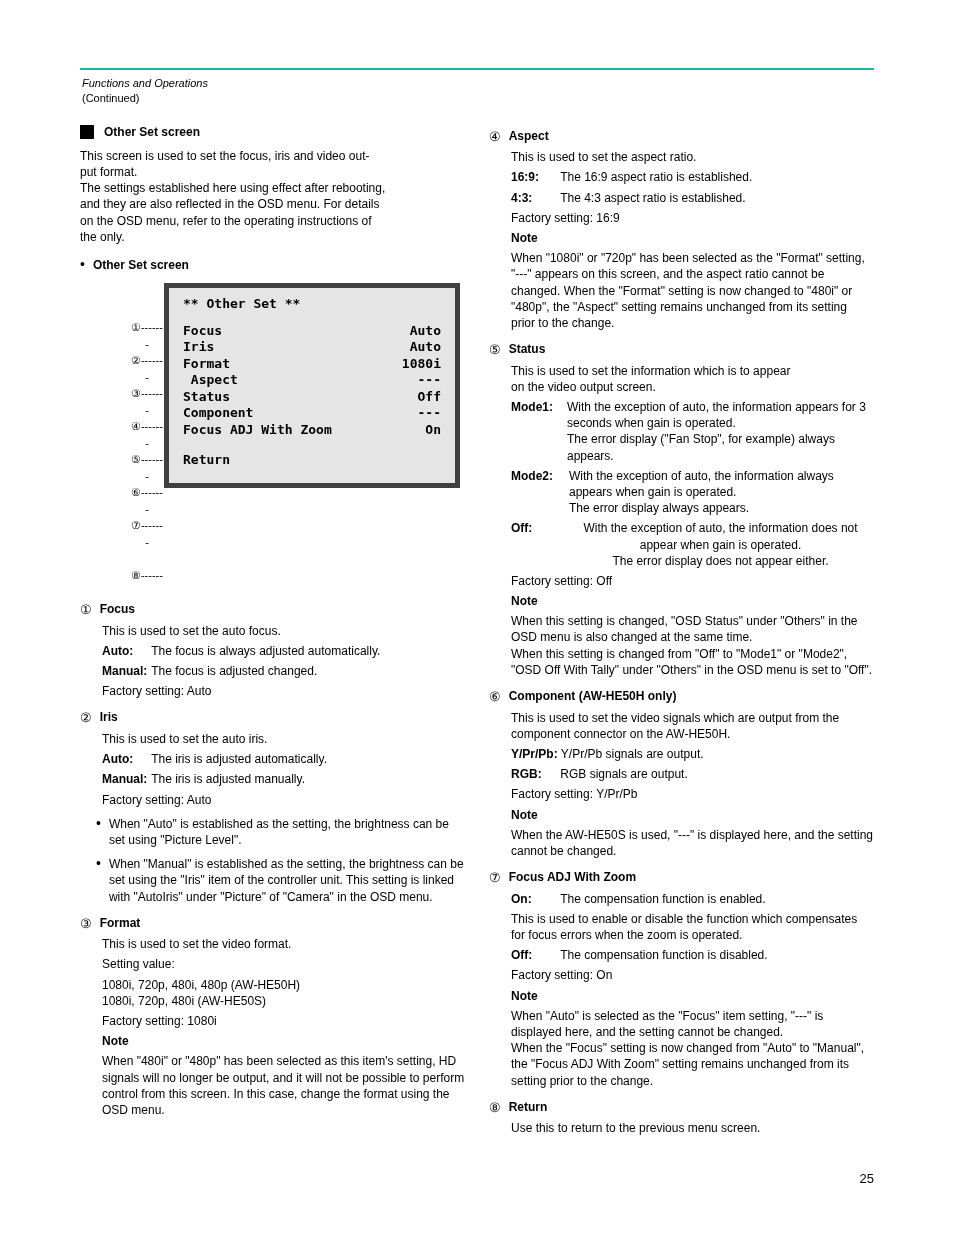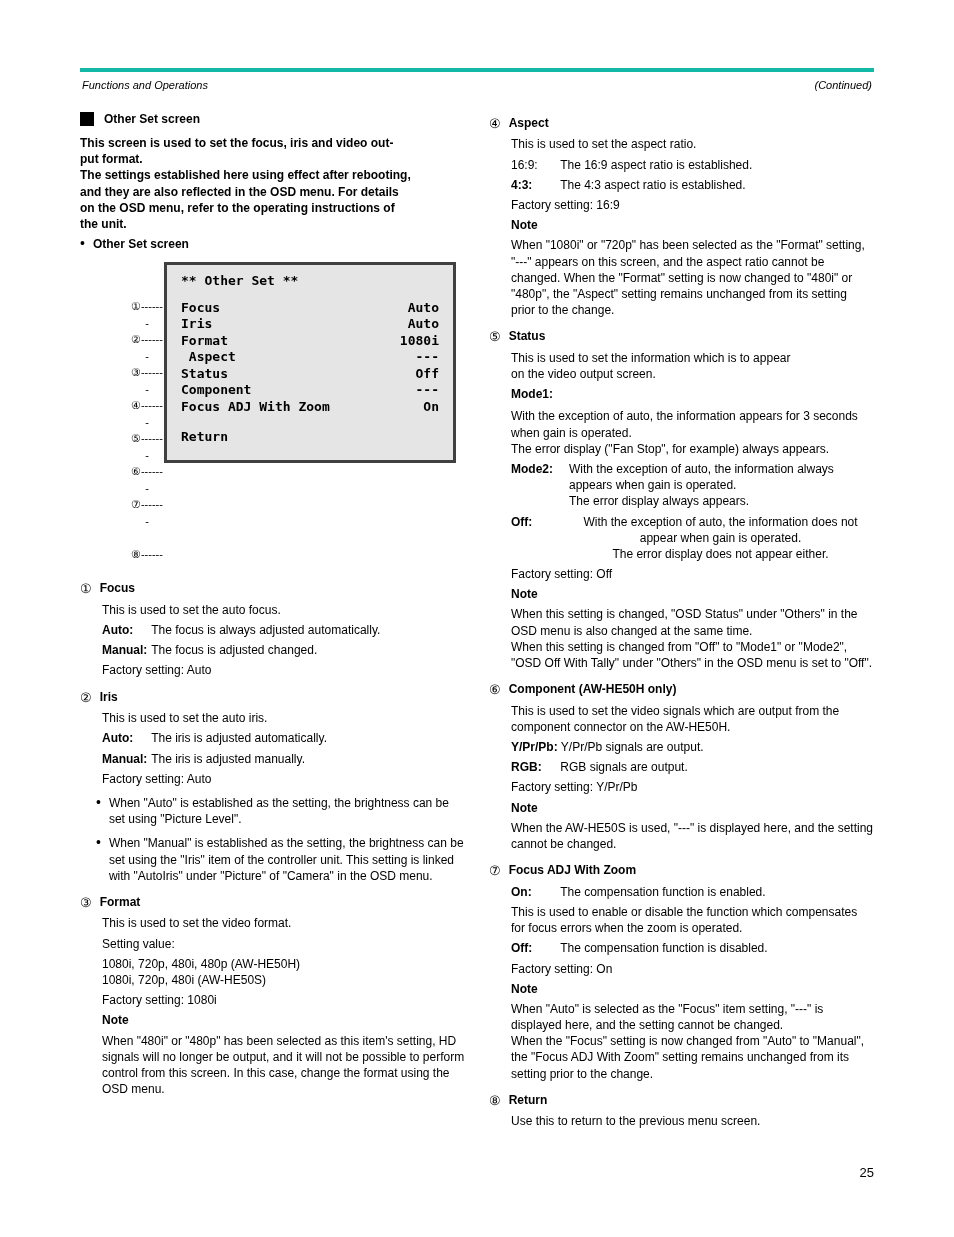--- a/index.html
+++ b/index.html
@@ -10,49 +10,50 @@
     color: #000;
     background: #fff;
     line-height: 1.35;
   }
   .page {
     width: 954px;
     margin: 0 auto;
     position: relative;
   }
   .header {
-    border-top: 4px solid #14b8a6;
+    border-top: 2px solid #14b8a6;
     display: flex;
     justify-content: space-between;
     font-size: 11px;
     padding: 6px 2px 2px 2px;
     margin: 68px 80px 10px 80px;
+    flex-direction: column;
   }
   .header .left { font-style: italic; }
-  .header .right { font-style: italic; }
+  .header .right { }
   .columns {
     display: flex;
     gap: 24px;
     margin: 0 80px 0 80px;
   }
   .col {
     width: 50%;
   }
   .section-title {
     display: flex;
     align-items: center;
     gap: 10px;
     font-weight: bold;
     margin-top: 6px;
     margin-bottom: 8px;
   }
   .section-title .box {
     width: 14px; height: 14px; background:#000; flex: 0 0 auto;
   }
-  .para { margin-bottom: 4px; font-weight: bold; }
+  .para { margin-bottom: 12px; }
   .indent1 { margin-left: 16px; }
   .bullet {
     display: flex;
     gap: 8px;
     margin-bottom: 8px;
   }
   .bullet .dot::before { content: "\2022"; font-size: 14px; line-height: 1; }
   .subhead { display:flex; gap:8px; margin-top:10px; margin-bottom:4px; }
   .subhead .num { font-size:13px; }
   .subhead .title { font-weight: bold; }
@@ -67,21 +68,21 @@
     font-size: 11px;
     padding-top: 36px;
     width: 34px;
     text-align: center;
     line-height: 16.5px;
   }
   .menu-labels span { display:block; }
   .menu-box {
     width: 258px;
     background: #e5e5e5;
-    border: 3px solid #404040;
+    border: 5px solid #404040;
     padding: 8px 14px 14px 14px;
     font-family: 'DejaVu Sans Mono', 'Courier New', monospace;
     font-weight: bold;
     font-size: 13px;
     line-height: 16.5px;
   }
   .menu-row { display:flex; justify-content:space-between; }
   .menu-row .kmono { white-space: pre; }
   .menu-title-row { margin-bottom:10px; }
   .menu-return { margin-top:14px; }
@@ -110,21 +111,21 @@
         <span class="box"></span>
         <span>Other Set screen</span>
       </div>
 
       <div class="para">
         <span>This screen is used to set the focus, iris and video out-</span><br>
         <span>put format.</span><br>
         <span>The settings established here using effect after rebooting,</span><br>
         <span>and they are also reflected in the OSD menu. For details</span><br>
         <span>on the OSD menu, refer to the operating instructions of</span><br>
-        <span>the unit.</span>
+        <span>the only.</span>
       </div>
 
       <div class="bullet">
         <span class="dot"></span>
         <span style="font-weight:bold;">Other Set screen</span>
       </div>
 
       <div class="menu-wrap">
         <div class="menu-labels">
           <span>①-------</span>
@@ -224,37 +225,37 @@
     </div>
 
     <div class="col">
 
       <div>
         <div class="subhead">
           <span class="num">④</span>
           <span class="title">Aspect</span>
         </div>
         <div class="def">This is used to set the aspect ratio.</div>
-        <div class="def"><span class="k" style="font-weight:normal">16:9:</span> <span>The 16:9 aspect ratio is established.</span></div>
+        <div class="def"><span class="k" style="font-weight:bold">16:9:</span> <span>The 16:9 aspect ratio is established.</span></div>
         <div class="def"><span class="k" style="font-weight:bold">4:3:</span> <span>The 4:3 aspect ratio is established.</span></div>
         <div class="def">Factory setting: 16:9</div>
         <div class="def"><span class="note-label">Note</span></div>
         <div class="def">When "1080i" or "720p" has been selected as the "Format" setting, "---" appears on this screen, and the aspect ratio cannot be changed. When the "Format" setting is now changed to "480i" or "480p", the "Aspect" setting remains unchanged from its setting prior to the change.</div>
       </div>
 
       <div>
         <div class="subhead">
           <span class="num">⑤</span>
           <span class="title">Status</span>
         </div>
         <div class="def">
           <span>This is used to set the information which is to appear</span><br>
           <span>on the video output screen.</span>
         </div>
-        <div class="def" style="display:flex; gap:6px;flex-direction:column;">
+        <div class="def" style="display:flex; gap:6px;">
           <span style="font-weight:bold; min-width:50px;">Mode1:</span>
           <span style="white-space:pre-line;">With the exception of auto, the information appears for 3 seconds when gain is operated.
 The error display ("Fan Stop", for example) always appears.</span>
         </div>
         <div class="def" style="display:flex; gap:8px;">
           <span style="font-weight:bold; min-width:50px;">Mode2:</span>
           <span style="white-space:pre-line;">With the exception of auto, the information always appears when gain is operated.
 The error display always appears.</span>
         </div>
         <div class="def" style="display:flex; gap:6px;">

